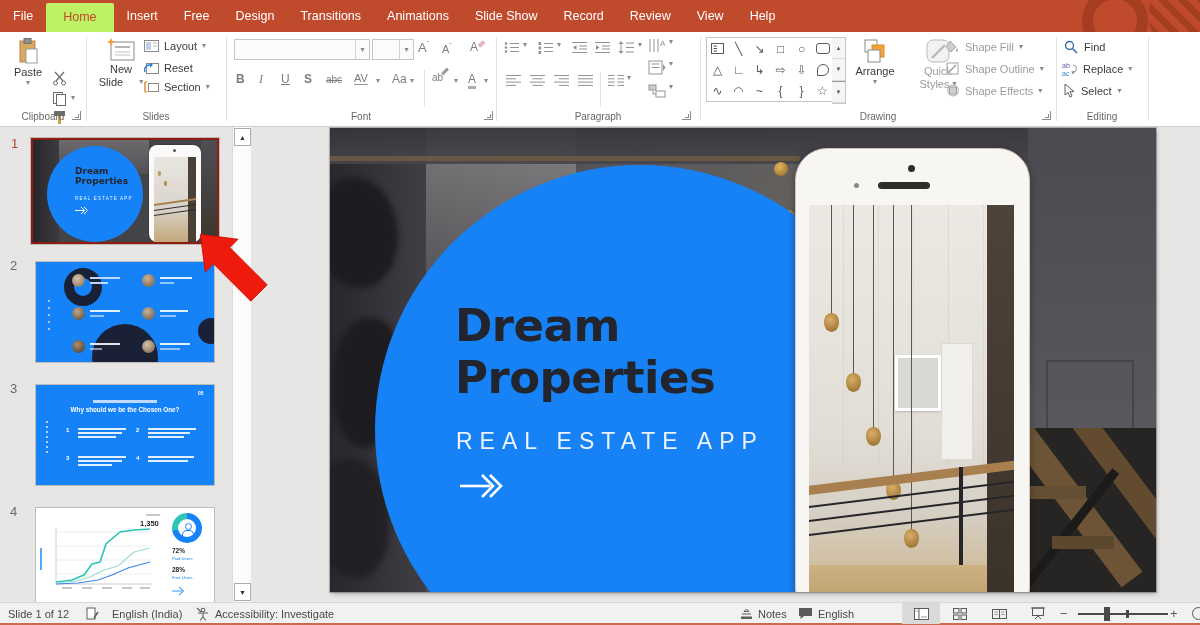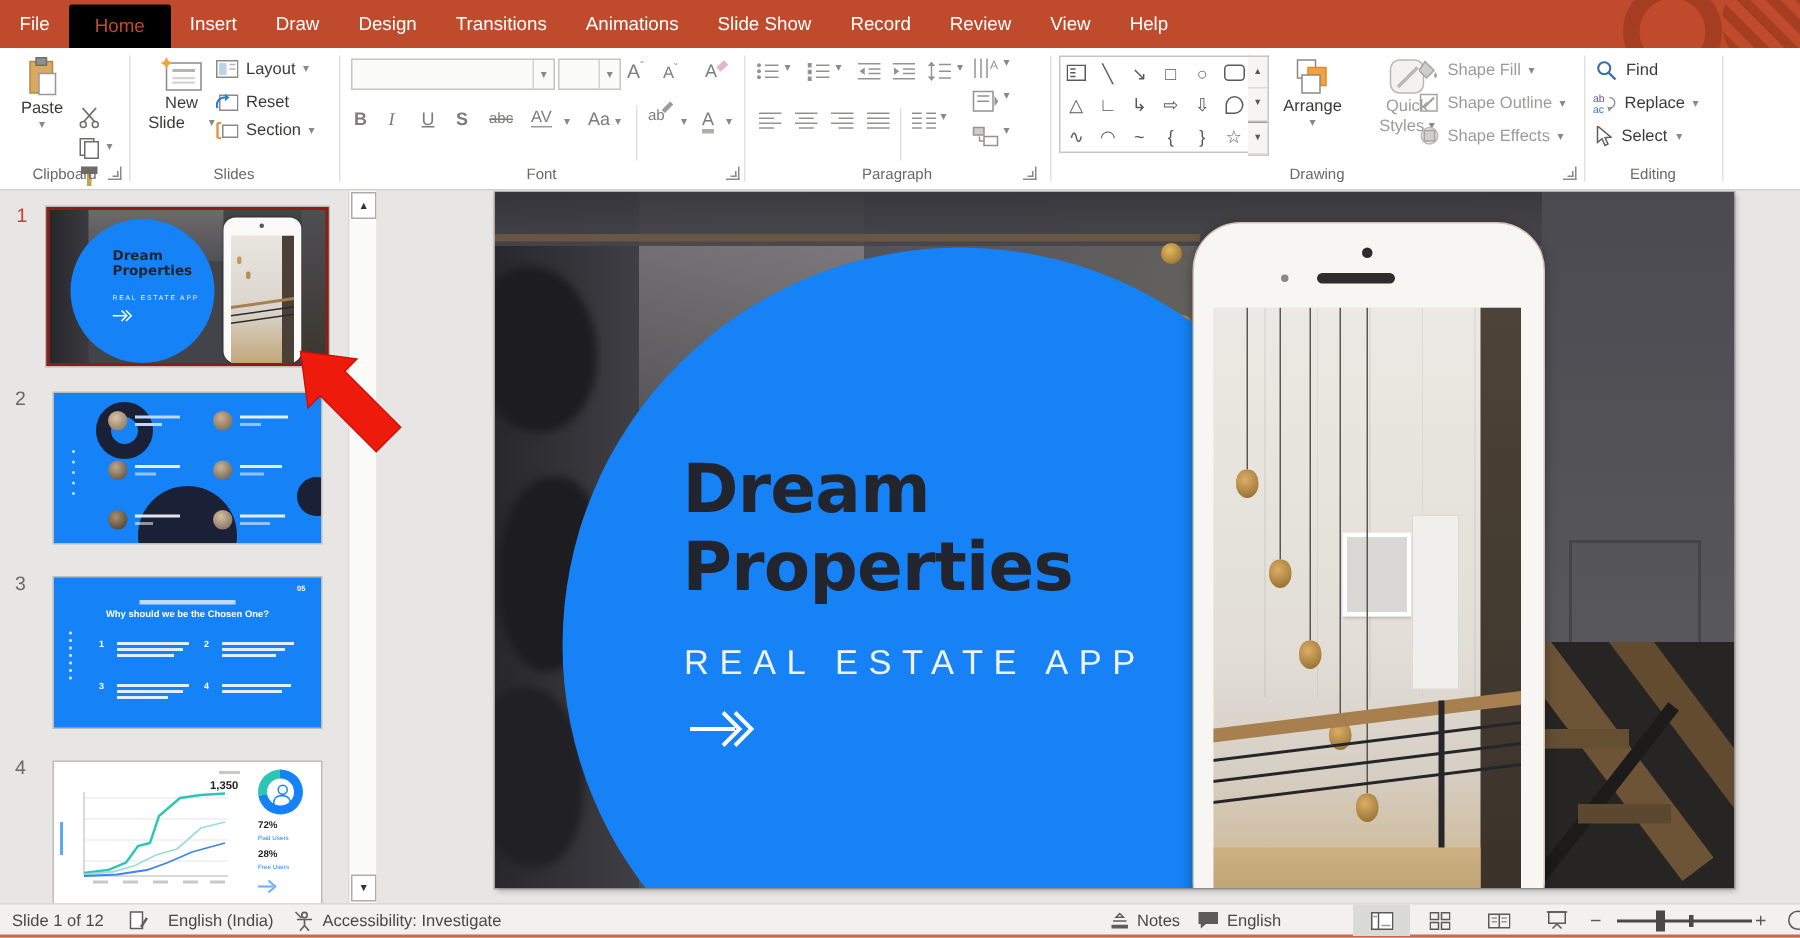--- a/index.html
+++ b/index.html
@@ -3,21 +3,21 @@
 <meta charset="utf-8">
 <style>
   html,body{margin:0;padding:0;}
   body{width:1200px;height:625px;position:relative;overflow:hidden;
        font-family:"Liberation Sans",sans-serif;background:#e7e6e5;color:#3b3a39;}
   .abs{position:absolute;}
   
   .tabbar{position:absolute;left:0;top:0;width:1200px;height:32px;background:#bf4a2c;
           display:flex;align-items:flex-end;color:#fff;font-size:12.5px;overflow:hidden;z-index:10;}
   .tab{padding:0 13px;height:32px;line-height:32px;white-space:nowrap;}
-  .tab.active{background:#000000;color:#bf4a2c;height:29px;line-height:29px;margin-top:3px;
+  .tab.active{background:#bef264;color:#bf4a2c;height:29px;line-height:29px;margin-top:3px;
               border-radius:2px 2px 0 0;padding:0 17px;}
   .tellme{display:flex;align-items:center;gap:9px;margin-left:16px;height:32px;}
   .decor-ring{position:absolute;width:44px;height:44px;border:11px solid #a23d20;border-radius:50%;
               right:52px;top:-12px;opacity:.9;}
   .decor-stripes{position:absolute;width:70px;height:70px;border-radius:50%;right:-18px;top:-20px;
               background:repeating-linear-gradient(45deg,#a23d20 0 7px,#bf4a2c 7px 14px);opacity:.9;}
   
   .ribbon{position:absolute;left:0;top:32px;width:1200px;height:94px;background:#fff;
           border-bottom:1px solid #cfcecd;font-size:11px;color:#3b3a39;z-index:9;}
   .vsep{position:absolute;top:5px;bottom:5px;width:1px;background:#e2e1e0;}
@@ -79,21 +79,21 @@
   .dot{border-radius:50%;position:absolute;}
   .tbar{position:absolute;height:2px;background:rgba(255,255,255,.88);}
 </style>
 </head>
 <body>
 
 <div class="tabbar">
   <div class="tab">File</div>
   <div class="tab active">Home</div>
   <div class="tab">Insert</div>
-  <div class="tab">Draw</div>
+  <div class="tab">Free</div>
   <div class="tab">Design</div>
   <div class="tab">Transitions</div>
   <div class="tab">Animations</div>
   <div class="tab">Slide Show</div>
   <div class="tab">Record</div>
   <div class="tab">Review</div>
   <div class="tab">View</div>
   <div class="tab">Help</div>
   <div class="decor-ring"></div>
   <div class="decor-stripes"></div>

